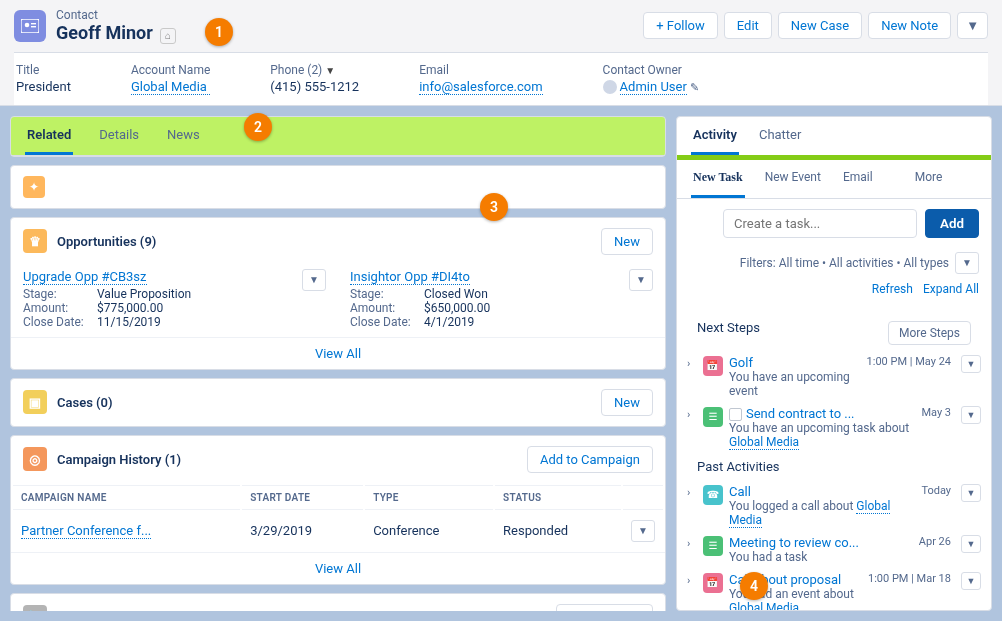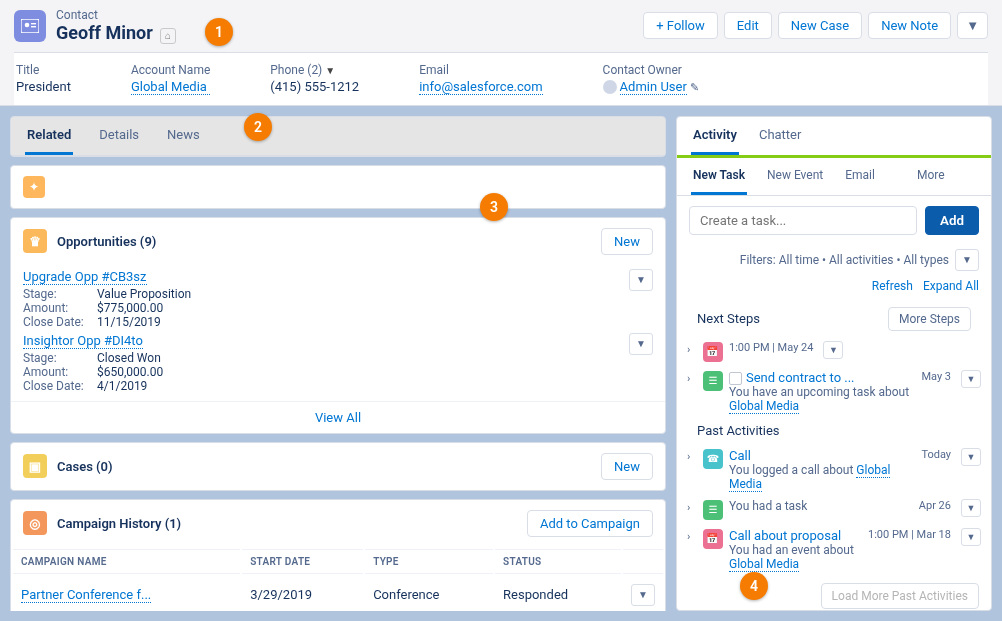--- a/index.html
+++ b/index.html
@@ -21,61 +21,61 @@
 .field { display:flex; flex-direction:column; gap:2px; }
 .field-label { font-size:12px; color:#54698d; }
 .field-val { font-size:13px; color:#16325c; }
 .link { color:#0176d3; border-bottom:1px dotted #0176d3; cursor:pointer; }
 .phone-caret { font-size:10px; color:#444; margin-left:3px; }
 .owner-icon { width:14px; height:14px; border-radius:50%; background:#cfd7e6; display:inline-block; vertical-align:middle; margin-right:3px; }
 
 .main { display:flex; gap:10px; padding:10px; background:#b0c4de; flex:1; overflow:hidden; }
 .col-left { flex:1; display:flex; flex-direction:column; gap:8px; overflow-y:auto; }
 .col-right { width:316px; display:flex; flex-direction:column; }
-.card { background:#e5e5e5; border:1px solid #d8dde6; border-radius:4px; }
+.card { background:#bef264; border:1px solid #d8dde6; border-radius:4px; }
 
 .tabs { display:flex; gap:24px; padding:0 14px; border-bottom:1px solid #d8dde6; }
 .tab { padding:10px 2px; font-size:13px; color:#54698d; cursor:pointer; border-bottom:3px solid transparent; }
 .tab.active { color:#16325c; font-weight:600; border-bottom-color:#0176d3; }
 
 .dup-banner { background:#fff; border:1px solid #d8dde6; border-radius:4px; padding:10px 12px; display:flex; align-items:center; gap:10px; }
 .dup-icon { width:22px; height:22px; background:#ffb75d; border-radius:4px; display:flex; align-items:center; justify-content:center; color:#fff; font-size:12px; }
 
 .rel-card { background:#fff; border:1px solid #d8dde6; border-radius:4px; }
 .rel-hdr { display:flex; align-items:center; justify-content:space-between; padding:10px 12px; }
 .rel-title { display:flex; align-items:center; gap:10px; font-weight:600; color:#16325c; }
 .rel-ic { width:24px; height:24px; border-radius:4px; display:flex; align-items:center; justify-content:center; color:#fff; font-size:13px; }
 .ic-opp { background:#fcb95b; }
 .ic-case { background:#f2cf5b; }
 .ic-camp { background:#f4975c; }
 .ic-note { background:#b4b4b4; }
 .rel-body { padding:4px 12px 8px; }
-.opp-grid { display:flex; gap:4px;flex-direction:column; }
+.opp-grid { display:flex; gap:24px; }
 .opp-col { flex:1; position:relative; }
 .opp-link { color:#0176d3; border-bottom:1px dotted #0176d3; font-size:13px; display:inline-block; margin-bottom:2px; }
 .opp-row { display:flex; font-size:12px; color:#54698d; gap:6px; }
 .opp-row .v { color:#16325c; }
 .opp-row .k { width:68px; }
 .dd-caret { position:absolute; right:0; top:0; width:24px; height:22px; border:1px solid #d8dde6; border-radius:3px; display:flex; align-items:center; justify-content:center; color:#54698d; font-size:10px; }
 .viewall { text-align:center; padding:8px; color:#0176d3; font-size:13px; border-top:1px solid #eef1f6; cursor:pointer; }
 .camp-table th { text-align:left; font-size:10px; color:#54698d; font-weight:600; padding:6px 8px; border-top:1px solid #eef1f6; border-bottom:1px solid #eef1f6; letter-spacing:.3px; }
 .camp-table td { font-size:13px; padding:8px 8px; color:#16325c; }
 
 .right-card { background:#fff; border:1px solid #d8dde6; border-radius:4px; flex:1; display:flex; flex-direction:column; overflow:hidden; }
-.subtabs { display:flex; gap:18px; padding:0 14px; border-bottom:3px solid #84cc16; }
+.subtabs { display:flex; gap:18px; padding:0 14px; border-bottom:5px solid #84cc16; }
 .subtabs2 { border-bottom:1px solid #d8dde6; }
-.task-row { display:flex; gap:8px; padding:10px 12px; align-items:flex-end; }
+.task-row { display:flex; gap:8px; padding:10px 12px; align-items:flex-end;margin-left:34px; }
 .task-input { flex:1; border:1px solid #d8dde6; border-radius:4px; padding:6px 10px; font-size:13px; color:#777; }
 .btn-add { background:#0b5cab; color:#fff; border:1px solid #0b5cab; border-radius:4px; padding:6px 14px; font-weight:600; }
 .filter-row { display:flex; justify-content:flex-end; align-items:center; gap:6px; padding:4px 12px 8px; font-size:12px; color:#54698d; }
 .filter-caret { width:24px; height:22px; border:1px solid #d8dde6; border-radius:3px; display:flex; align-items:center; justify-content:center; font-size:10px; }
 .ref-row { display:flex; justify-content:flex-end; gap:10px; padding:0 12px 8px; font-size:12px; }
 .ref-row span { color:#0176d3; cursor:pointer; }
 .sect-hdr { display:flex; justify-content:space-between; align-items:center; padding:6px 20px; font-size:13px; color:#16325c; }
-.more-steps { border:1px solid #d8dde6; border-radius:4px; padding:4px 10px; font-size:12px; color:#54698d; }
+.more-steps { border:1px solid #d8dde6; border-radius:4px; padding:4px 10px; font-size:12px; color:#54698d;margin-top:11px; }
 .act-list { padding:0 10px; }
 .act-item { display:flex; gap:6px; padding:4px 0; position:relative; }
 .chev { color:#54698d; font-size:11px; padding-top:2px; width:10px; }
 .act-ic { width:20px; height:20px; border-radius:4px; display:flex; align-items:center; justify-content:center; color:#fff; font-size:10px; flex-shrink:0; margin-top:1px; }
 .ic-ev { background:#eb7092; }
 .ic-tk { background:#4bc076; }
 .ic-call { background:#48c3cc; }
 .act-body { flex:1; }
 .act-title { color:#0176d3; font-size:13px; }
 .act-sub { font-size:12px; color:#54698d; }
@@ -268,21 +268,21 @@
       </div>
     </div>
 
     <div class="col-right">
       <div class="right-card">
         <div class="subtabs">
           <div class="tab active">Activity</div>
           <div class="tab">Chatter</div>
         </div>
         <div class="subtabs subtabs2">
-          <div class="tab active" style="font-size:12px;">New Task</div>
+          <div class="tab active" style="font-size:12px;font-family:Liberation Serif, serif;">New Task</div>
           <div class="tab" style="font-size:12px;">New Event</div>
           <div class="tab" style="font-size:12px;">Email</div>
           <div class="tab" style="font-size:12px;margin-left:20px;">More</div>
         </div>
         <div class="task-row">
           <input class="task-input" placeholder="Create a task..." style="">
           <button class="btn-add">Add</button>
         </div>
         <div class="filter-row">
           <span>Filters: All time • All activities • All types</span>
@@ -294,20 +294,24 @@
         </div>
 
         <div class="sect-hdr">
           <span>Next Steps</span>
           <span class="more-steps">More Steps</span>
         </div>
         <div class="act-list" id="next-list">
             <div class="act-item">
               <span class="chev">›</span>
               <div class="act-ic ic-ev">📅</div>
+              <div class="act-body">
+                <div><span class="act-title">Golf</span></div>
+                <div class="act-sub">You have an upcoming event</div>
+              </div>
               <span class="act-time">1:00 PM | May 24</span>
               <div class="act-dd">▼</div>
             </div>
             <div class="act-item">
               <span class="chev">›</span>
               <div class="act-ic ic-tk">☰</div>
               <div class="act-body">
                 <div><span class="chk"></span><span class="act-title">Send contract to ...</span></div>
                 <div class="act-sub">You have an upcoming task about <span class="link">Global Media</span></div>
               </div>
@@ -327,20 +331,21 @@
                 <div><span class="act-title">Call</span></div>
                 <div class="act-sub">You logged a call about <span class="link">Global Media</span></div>
               </div>
               <span class="act-time">Today</span>
               <div class="act-dd">▼</div>
             </div>
             <div class="act-item">
               <span class="chev">›</span>
               <div class="act-ic ic-tk">☰</div>
               <div class="act-body">
+                <div><span class="act-title">Meeting to review co...</span></div>
                 <div class="act-sub">You had a task</div>
               </div>
               <span class="act-time">Apr 26</span>
               <div class="act-dd">▼</div>
             </div>
             <div class="act-item">
               <span class="chev">›</span>
               <div class="act-ic ic-ev">📅</div>
               <div class="act-body">
                 <div><span class="act-title">Call about proposal</span></div>

